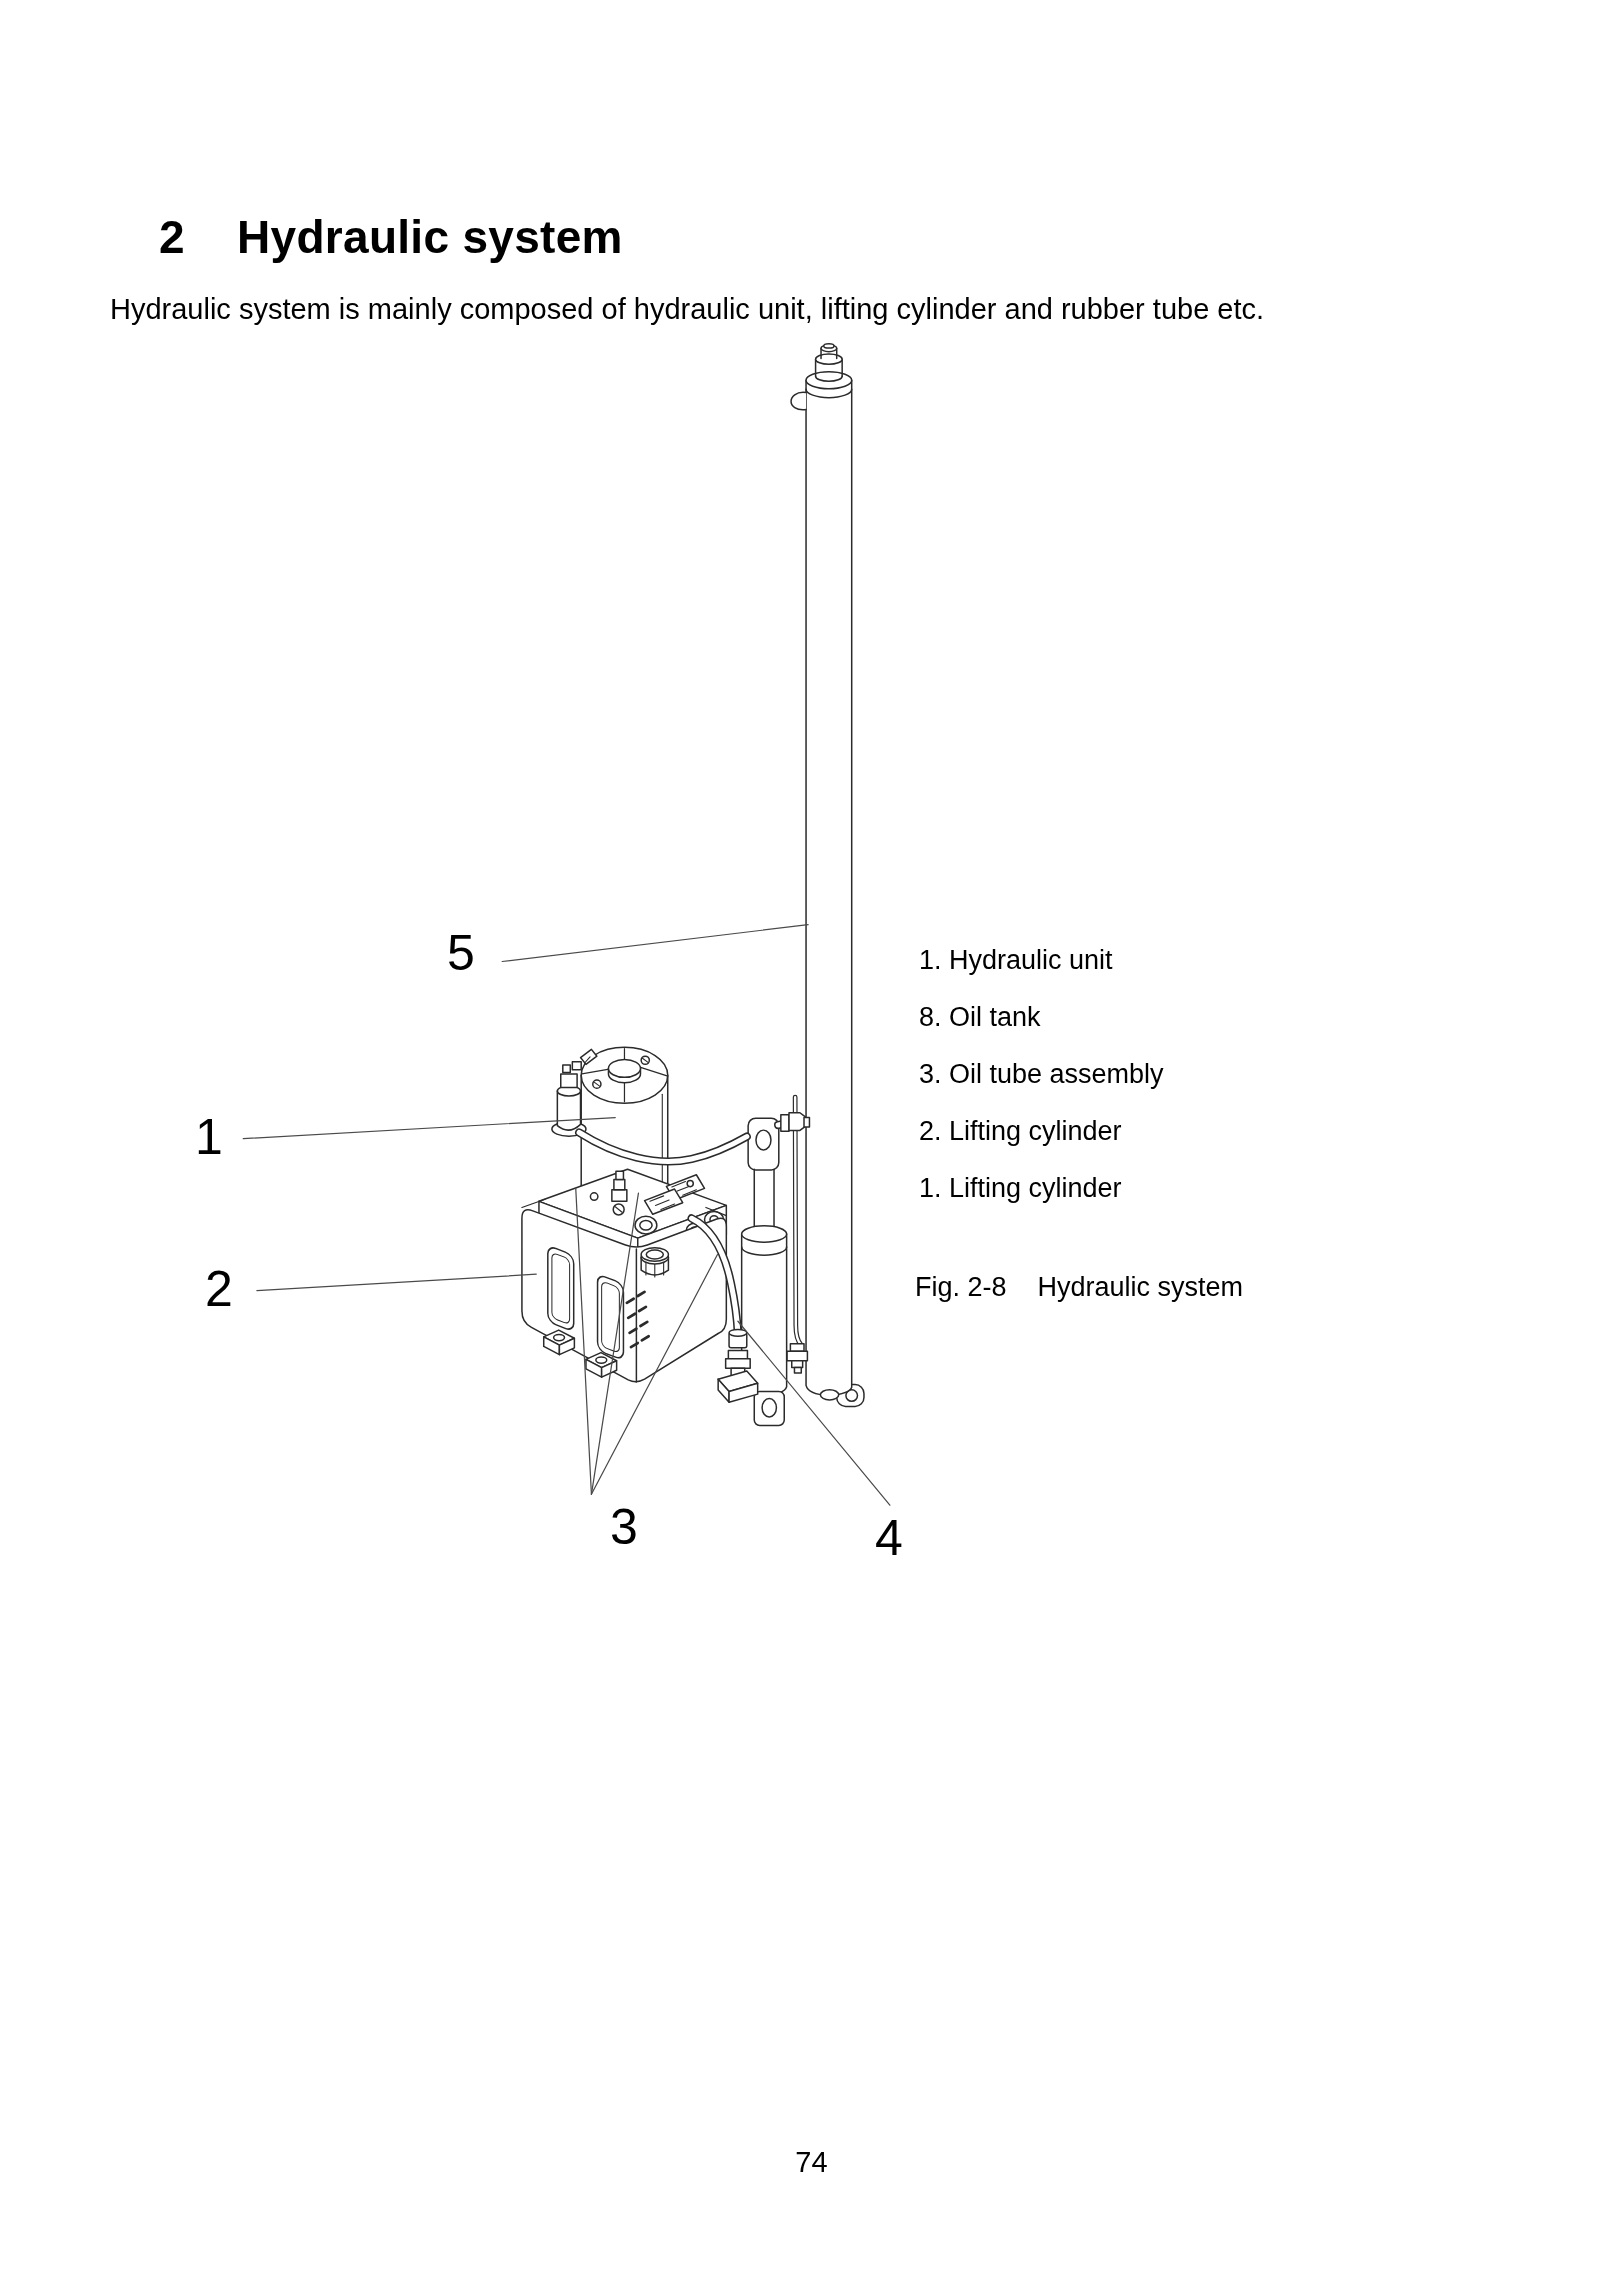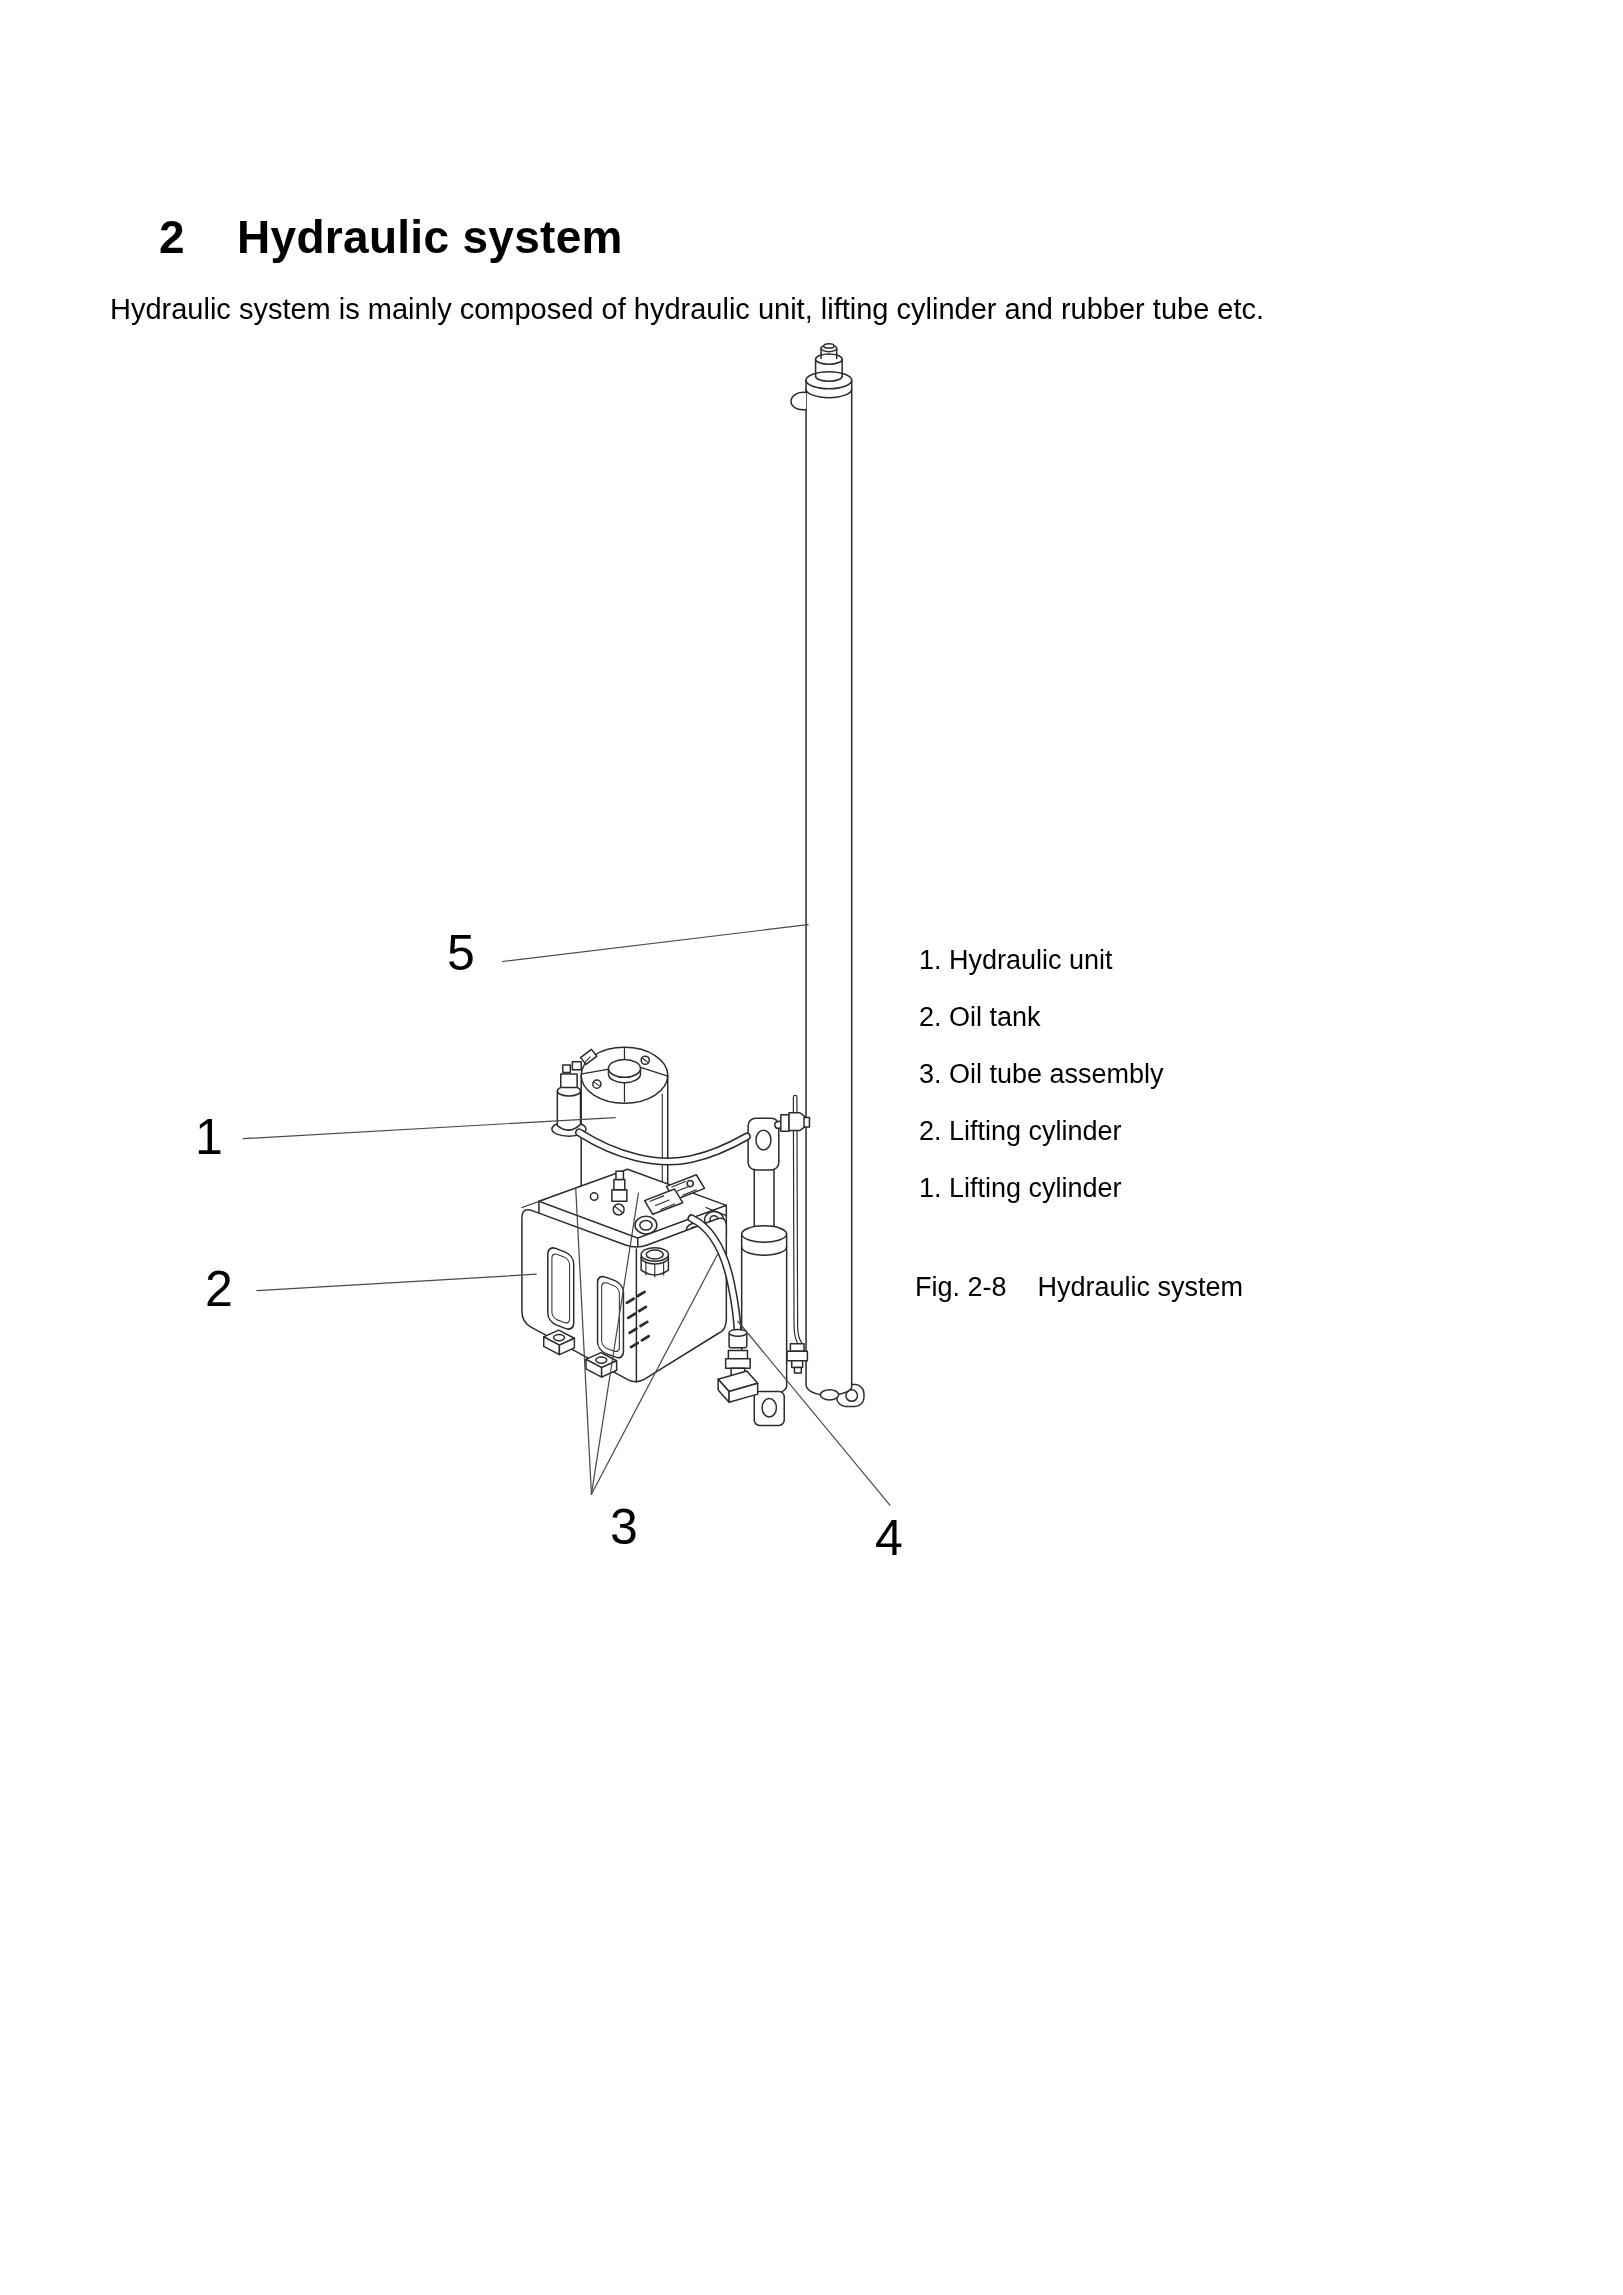--- a/index.html
+++ b/index.html
@@ -247,25 +247,26 @@
   </svg>
 
   <div class="callout" style="left:209px; top:1137px;">1</div>
   <div class="callout" style="left:219px; top:1289px;">2</div>
   <div class="callout" style="left:624px; top:1527px;">3</div>
   <div class="callout" style="left:889px; top:1538px;">4</div>
   <div class="callout" style="left:461px; top:953px;">5</div>
 
   <ul class="legend">
     <li>1. Hydraulic unit</li>
-    <li>2. Oil tank</li>
+    <li>8. Oil tank</li>
     <li>3. Oil tube assembly</li>
     <li>2. Lifting cylinder</li>
     <li>1. Lifting cylinder</li>
   </ul>
 
   <div class="fig-caption">
     <span>Fig. 2-8</span><span class="cap-title">Hydraulic system</span>
   </div>
 
+  <div class="page-number">74</div>
 
 </div>
 
 
 </body></html>

